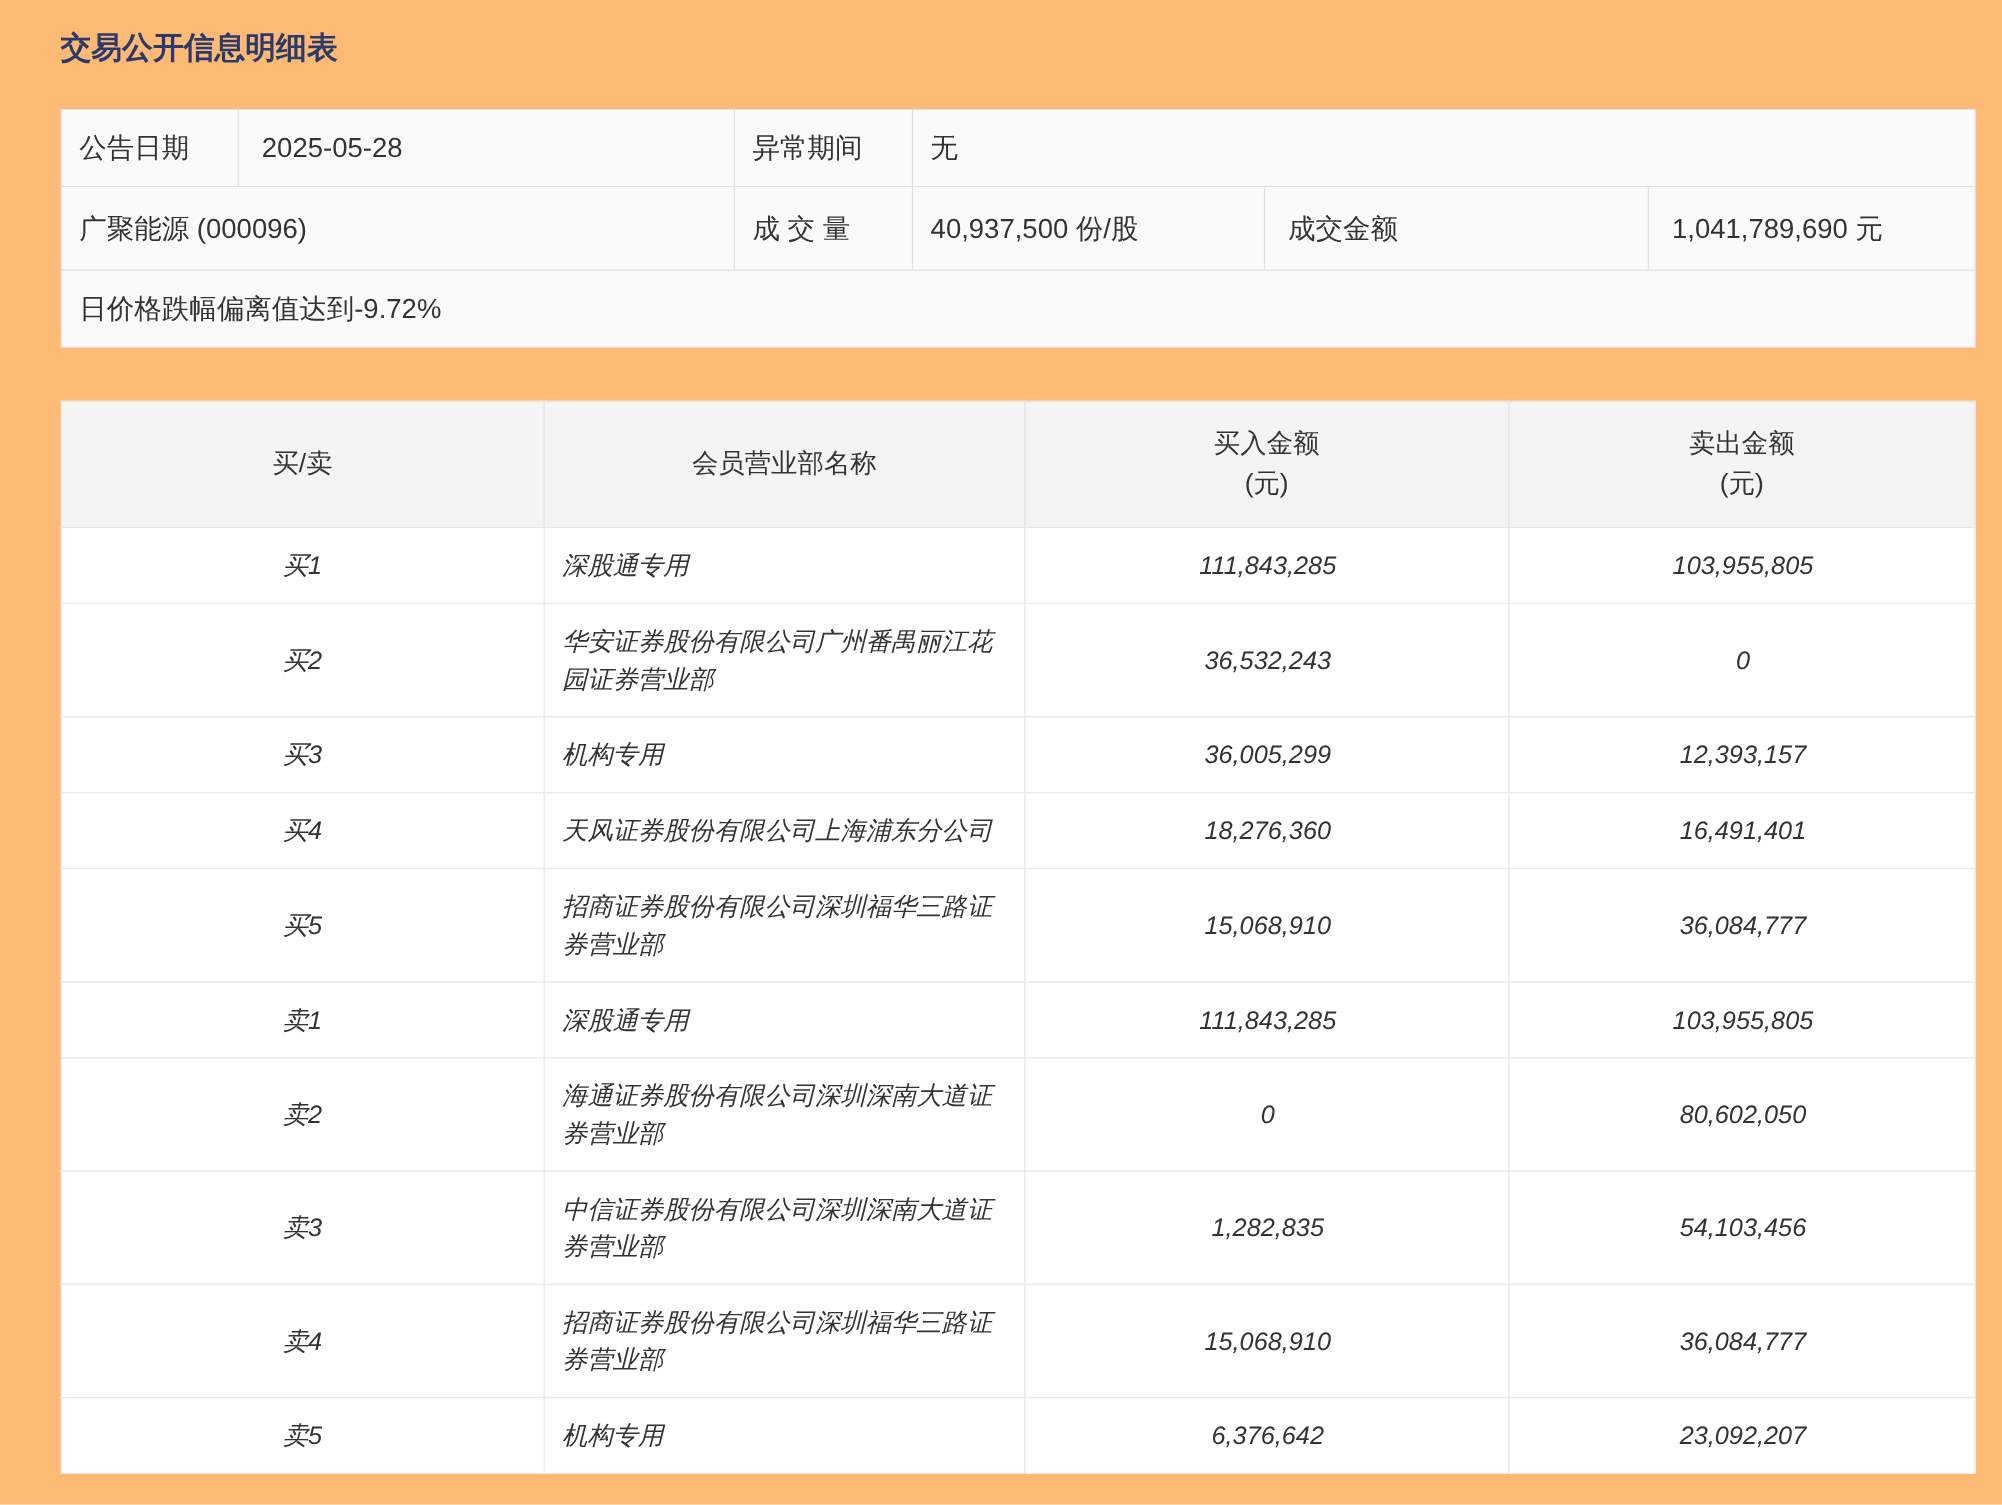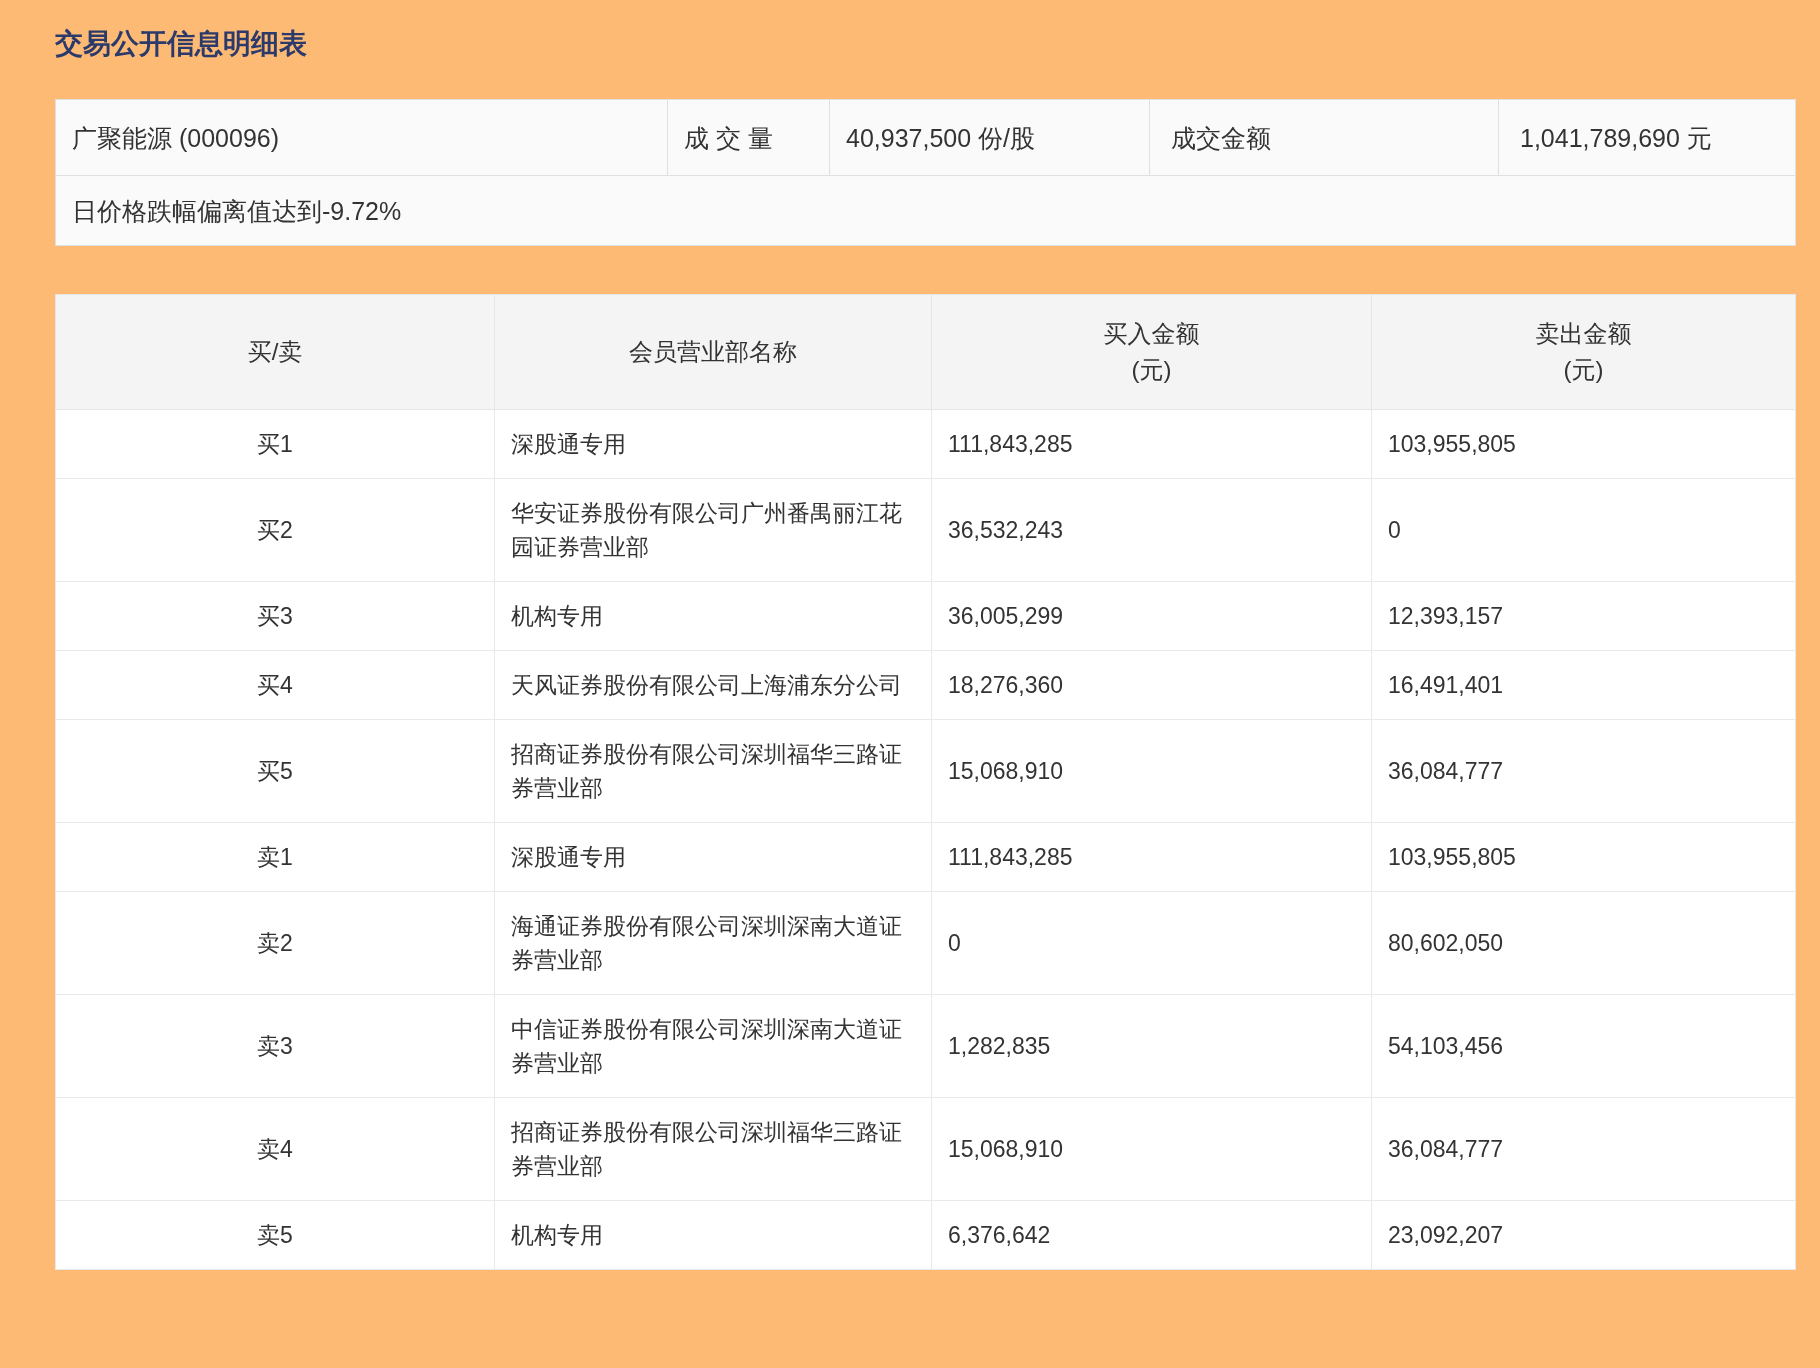--- a/index.html
+++ b/index.html
@@ -57,43 +57,50 @@
     color: #333333;
   }
   .main-table td {
     background: #ffffff;
     border: 1px solid #e9e9e9;
     font-size: 23px;
     line-height: 34px;
     padding: 17px 10px 17px 16px;
     vertical-align: middle;
     color: #333333;
+    font-style: italic;
   }
   .main-table td.cell-side { text-align: center; padding: 17px 0; }
   .main-table td.cell-buy,
-  .main-table td.cell-sell { text-align: left; padding-right: 14px; }
+  .main-table td.cell-sell { text-align: center; padding-right: 14px; }
 </style>
 </head>
 <body>
 
 <div class="page">
   <div class="content">
 
     <h1 class="page-title">交易公开信息明细表</h1>
 
     <table class="info-table">
       <colgroup>
         <col style="width:161px">
           <col style="width:451px">
           <col style="width:162px">
         <col style="width:320px">
           <col style="width:349px">
           <col style="width:297px">
       </colgroup>
       <tbody>
+        <tr>
+          <td>公告日期</td>
+          <td class="pad-lg">2025-05-28</td>
+          <td>异常期间</td>
+          <td colspan="3">无</td>
+        </tr>
         <tr class="row-volume">
           <td colspan="2">广聚能源 (000096)</td>
           <td>成 交 量</td>
           <td>40,937,500 份/股</td>
           <td class="pad-lg">成交金额</td>
           <td class="pad-lg">1,041,789,690 元</td>
         </tr>
         <tr>
           <td colspan="6">日价格跌幅偏离值达到-9.72%</td>
         </tr>

